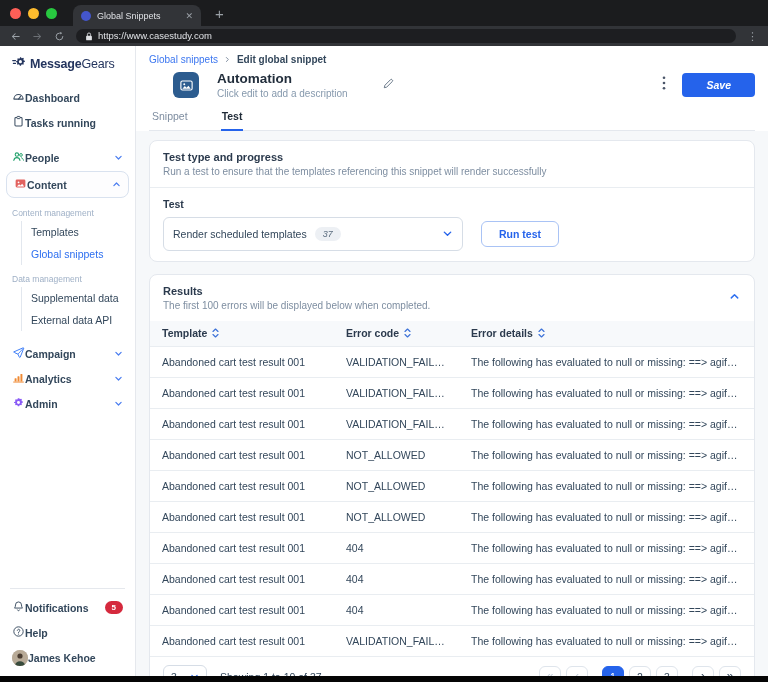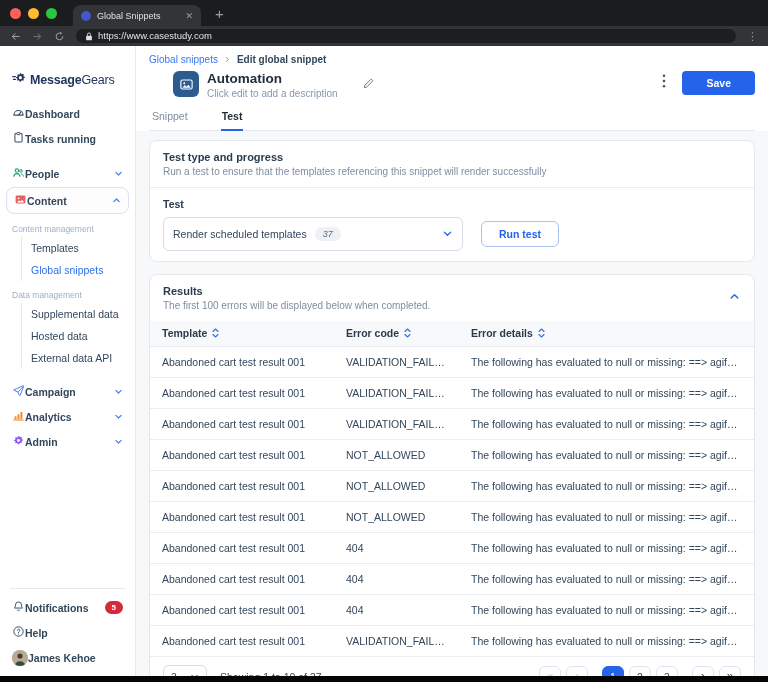--- a/index.html
+++ b/index.html
@@ -20,21 +20,21 @@
   .nav-ico svg { display:block; }
   .urlbar { flex:1; background:#1d1e21; border-radius:8px; height:14px; display:flex; align-items:center; gap:5px; padding:0 9px; }
   .url-text { color:#dfe1e5; font-size:9.5px; line-height:1; }
   .bmenu { color:#9aa0a6; font-size:11px; letter-spacing:0; }
 
   
   .window { flex:1; display:flex; min-height:0; background:#fff; }
   .bottom-strip { height:6px; background:#050505; flex:0 0 auto; }
 
   
-  .sidebar { width:136px; flex:0 0 auto; border-right:1px solid #e5e8ed; display:flex; flex-direction:column; padding-top:16px; overflow:hidden; }
+  .sidebar { width:136px; flex:0 0 auto; border-right:1px solid #e5e8ed; display:flex; flex-direction:column; padding-top:0; overflow:hidden; }
   .logo { display:flex; align-items:center; gap:4px; padding:9px 12px 12px; }
   .logo-text { font-size:12.5px; color:#24355e; letter-spacing:-.2px; }
   .logo-text b { font-weight:800; }
   .nav-item { display:flex; align-items:center; gap:0; height:25px; padding:0 12px; font-size:10.5px; font-weight:600; color:#33475b; cursor:default; }
   .nav-item .chev { margin-left:auto; }
   .nav-item.boxed { border:1px solid #d9e2ef; border-radius:8px; margin:1px 6px; padding:0 7px; height:27px; background:#fdfdfe; }
   .nav-gap { height:10px; }
   .section-label { font-size:8.5px; color:#9fb0c6; padding:9px 12px 3px; }
   .sub-group { margin-left:21px; border-left:1px solid #e2e7ee; padding-left:9px; }
   .sub-item { font-size:10.5px; color:#33475b; padding:5px 0 5px 0; cursor:default; }
@@ -44,27 +44,27 @@
   .nbadge { background:#d5293d; color:#fff; font-size:8px; font-weight:700; border-radius:8px; padding:2px 7px; margin-left:auto; }
   .avatar { width:16px; height:16px; border-radius:50%; background:#cfc4b6; overflow:hidden; display:flex; align-items:center; justify-content:center; }
 
   
   .main { flex:1; display:flex; flex-direction:column; background:#f6f8fa; min-width:0; }
   .main-header { background:#fff; padding:8px 13px 0; flex:0 0 auto; }
   .breadcrumb { display:flex; align-items:center; gap:6px; font-size:10px; }
   .bc-link { color:#3b76f0; cursor:default; }
   .bc-sep { color:#7b8a9d; }
   .bc-current { color:#33475b; font-weight:600; }
-  .title-row { display:flex; align-items:flex-start; gap:8px; margin-top:6px;padding-left:24px; }
+  .title-row { display:flex; align-items:center; gap:18px; margin-top:6px;padding-left:24px; }
   .snippet-icon { width:26px; height:26px; border-radius:6px; background:#2c5c8f; display:flex; align-items:center; justify-content:center; flex:0 0 auto; }
   .page-title { font-size:13.5px; font-weight:700; color:#222e3c; }
   .page-desc { font-size:10px; color:#8699ad; margin-top:2px; }
   .pencil { margin-left:16px; align-self:center; }
   .header-actions { margin-left:auto; display:flex; align-items:center; gap:16px; }
-  .save-btn { background:#2563eb; color:#fff; border:none; border-radius:4px; font-size:10.5px; font-weight:700; padding:6px 24px; font-family:inherit; }
+  .save-btn { background:#2563eb; color:#fff; border:none; border-radius:4px; font-size:10.5px; font-weight:700; padding:6px 24px; font-family:inherit;font-style:italic; }
   .tabs { display:flex; gap:32px; margin-top:11px; border-bottom:1px solid #e4e8ee; padding-left:2px; }
   .tab-item { font-size:10.5px; color:#7e8da0; padding:0 1px 7px; cursor:default; }
   .tab-item.active { color:#1f2a37; font-weight:700; border-bottom:2px solid #2563eb; margin-bottom:-1px; }
 
   .content { flex:1; padding:9px 13px; min-height:0; }
   .card { background:#fff; border:1px solid #e4e8ee; border-radius:8px; }
   .card + .card { margin-top:12px; }
   .card-sec { padding:10px 13px; }
   .card-sec + .card-sec { border-top:1px solid #e9edf1; }
   .card-title { font-size:11px; font-weight:700; color:#2b3a4d; }
@@ -216,21 +216,20 @@
 
       <div class="section-label">Content management</div>
       <div class="sub-group">
         <div class="sub-item">Templates</div>
         <div class="sub-item active">Global snippets</div>
       </div>
 
       <div class="section-label">Data management</div>
       <div class="sub-group">
         <div class="sub-item">Supplemental data</div>
-        <div class="sub-item">Hosted data</div>
         <div class="sub-item">External data API</div>
       </div>
 
       <div class="nav-gap"></div>
 
       <div class="nav-item">
         <span>
           <svg width="13" height="13" viewBox="0 0 20 20">
               <path d="M2.5 9.2L17 2.8c.6-.3 1.2.3 1 .9l-5.4 13.6c-.2.6-1 .6-1.3 0l-2.1-4.8-4.7-2c-.6-.3-.6-1.1 0-1.3z" fill="none" stroke="#3f7ef7" stroke-width="1.5" stroke-linejoin="round"></path>
               <path d="M9.2 12.5l8.3-9" stroke="#3f7ef7" stroke-width="1.3"></path>

